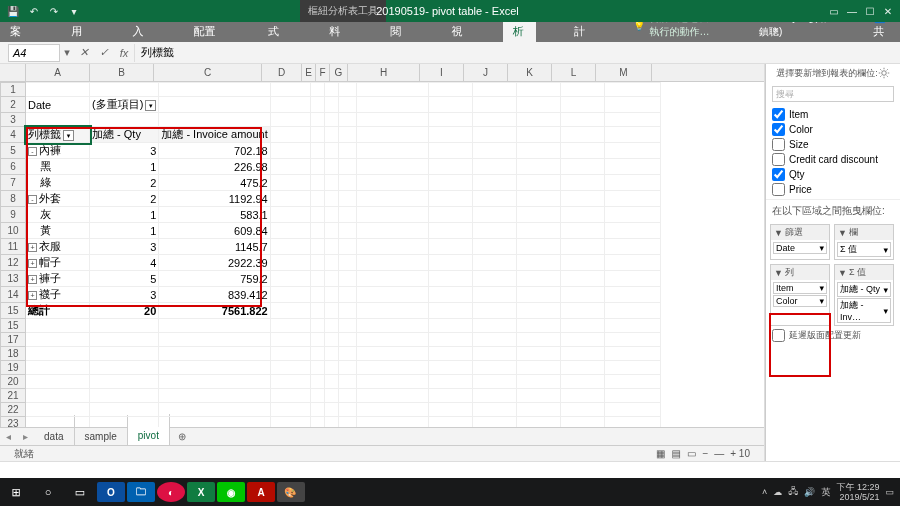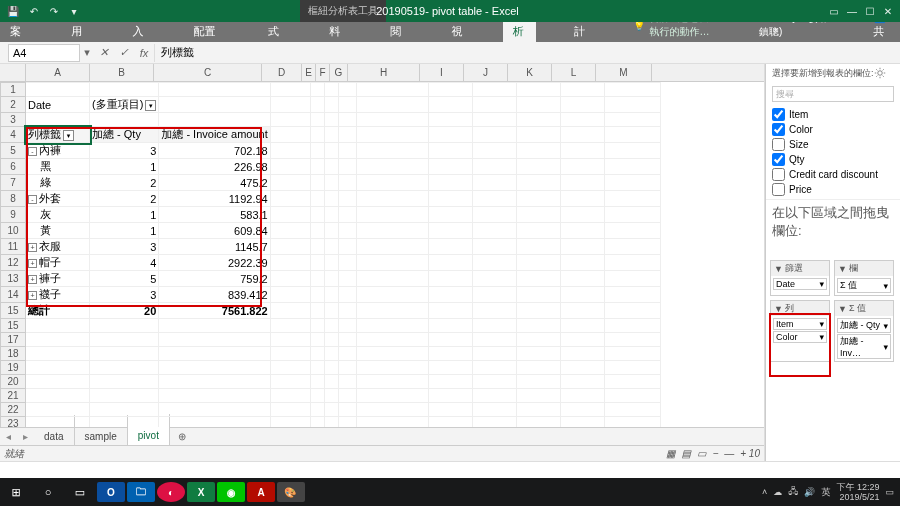--- a/index.html
+++ b/index.html
@@ -9,21 +9,21 @@
   .tb-icon { width:12px; height:12px; display:inline-flex; align-items:center; justify-content:center; font-size:10px; opacity:.9; }
   .titlebar-center { position:absolute; left:0; right:5px; text-align:center; pointer-events:none; font-size:11px; }
   .titlebar-right { margin-left:auto; display:flex; gap:6px; padding-right:6px; }
   .tool-badge { position:absolute; left:300px; top:0; height:22px; background:#3b3b3b; color:#ccc; font-size:10px; display:flex; align-items:center; padding:0 8px; }
   .ribbon-tabs { height:20px; background:#737373; color:#fff; display:flex; align-items:flex-end; font-size:11px;gap:28px; }
   .ribbon-tab { padding:3px 10px; cursor:default; }
   .ribbon-tab.active { background:#f3f3f3; color:#0d6c3f; }
   .ribbon-user { margin-left:auto; padding:3px 8px; font-size:10px; }
   .tellme { padding:3px 8px; color:#d4f0df; font-size:10px; display:flex; align-items:center; gap:4px; }
   .namebox-row { height:22px; border-bottom:1px solid #ddd; display:flex; align-items:center; background:#f3f3f3; }
-  .namebox { width:72px; height:18px; border:1px solid #ccc; background:#fff; margin-left:8px; padding-left:4px; font-size:11px; display:flex; align-items:center; }
+  .namebox { width:52px; height:18px; border:1px solid #ccc; background:#fff; margin-left:8px; padding-left:4px; font-size:11px; display:flex; align-items:center;font-style:italic; }
   .nb-dd { width:14px; text-align:center; color:#666; }
   .fx-btn { width:20px; text-align:center; color:#666; font-style:italic; }
   .formula-bar { flex:1; height:18px; border-left:1px solid #ddd; padding-left:6px; font-size:11px; display:flex; align-items:center; }
   .sheet-area { display:flex; height:398px; border-bottom:1px solid #ddd; }
   .grid-wrap { flex:1; display:flex; flex-direction:column; border-right:1px solid #ddd; }
   .col-headers { height:18px; display:flex; background:#f0f0f0; border-bottom:1px solid #ccc; font-size:10px; color:#555; }
   .rowh { width:26px; border-right:1px solid #ccc; }
   .ch { border-right:1px solid #ccc; text-align:center; line-height:17px; }
   .cA{width:64px}.cB{width:64px}.cC{width:108px}.cD{width:40px}.cE{width:14px}.cF{width:14px}.cG{width:18px}.cH{width:72px}.cI{width:44px}.cJ{width:44px}.cK{width:44px}.cL{width:44px}.cM{width:56px}
   .grid-body { flex:1; overflow:hidden; position:relative; }
@@ -32,30 +32,30 @@
   table.cells td.rnum { width:25px; background:#f0f0f0; border-color:#ccc; text-align:center; color:#555; font-size:10px; }
   .num { text-align:right; }
   .pvhdr { background:#f5f5f5; }
   .filterbtn { display:inline-block; width:11px; height:11px; border:1px solid #888; background:#fff; font-size:7px; line-height:9px; text-align:center; margin-left:2px; vertical-align:middle; }
   .expand { display:inline-block; width:9px; height:9px; border:1px solid #888; font-size:7px; line-height:8px; text-align:center; margin-right:2px; color:#444; }
   .redbox1 { position:absolute; border:2px solid #d40000; pointer-events:none; }
   .sheet-tabs { height:18px; background:#f3f3f3; display:flex; align-items:center; font-size:10px; border-top:1px solid #ccc; }
   .stab { padding:16px 10px; border-right:1px solid #ccc; color:#444; }
   .stab.active { background:#fff; border-bottom:2px solid #0d6c3f; color:#0d6c3f; }
   .stab-add { padding:2px 8px; color:#666; }
-  .statusbar { height:16px; background:#f3f3f3; border-top:1px solid #ccc; display:flex; align-items:center; font-size:10px; color:#555; padding:0 4px;font-style:italic; }
+  .statusbar { height:16px; background:#f3f3f3; border-top:1px solid #ccc; display:flex; align-items:center; font-size:10px; color:#555; padding:0 14px; }
   .statusbar .right { margin-left:auto; display:flex; gap:6px; align-items:center; }
   .fieldpane { width:135px; background:#fff; border-left:1px solid #ccc; display:flex; flex-direction:column; font-size:10px; }
   .fp-title { padding:4px 6px; font-size:12px; color:#333; border-bottom:1px solid #ddd; display:flex; justify-content:space-between; align-items:center; }
-  .fp-sub { padding:3px 6px; color:#555; font-size:9px; display:flex; justify-content:flex-start; }
+  .fp-sub { padding:3px 6px; color:#555; font-size:9px; display:flex; justify-content:center; }
   .fp-search { margin:3px 6px; height:16px; border:1px solid #ccc; padding-left:3px; color:#aaa; font-size:9px; display:flex; align-items:center; }
   .fp-fields { padding:2px 4px; border-bottom:1px solid #eee; }
   .fp-field { display:flex; align-items:center; gap:4px; padding:1px 2px; }
   .fp-field input { margin:0; }
-  .fp-areas-label { padding:4px 6px 20px; color:#555; font-size:13px; }
+  .fp-areas-label { padding:4px 6px 6px; color:#555; font-size:10px; }
   .fp-areas { display:flex; flex-wrap:wrap; padding:0 4px; gap:4px; }
   .fp-zone { border:1px solid #ccc; width:60px; font-size:9px; }
   .fp-zone-h { background:#f0f0f0; padding:1px 3px; color:#555; display:flex; align-items:center; gap:2px; }
   .fp-zone-b { padding:1px; }
   .zone-item { border:1px solid #ccc; background:#fff; margin:1px; padding:0 2px; display:flex; justify-content:space-between; align-items:center; font-size:9px; }
   .redbox-rows { position:absolute; border:2px solid #d40000; pointer-events:none; }
   .fp-footer { padding:3px 6px; font-size:9px; color:#555; display:flex; align-items:center; gap:4px; }
   .taskbar { position:absolute; bottom:0; left:0; right:0; height:28px; background:#18191a; display:flex; align-items:center; }
   .tb-btn { width:32px; height:28px; display:flex; align-items:center; justify-content:center; color:#fff; }
   .tb-app { width:28px; height:20px; margin:0 1px; border-radius:2px; display:flex; align-items:center; justify-content:center; font-size:10px; font-weight:bold; color:#fff; }
@@ -538,26 +538,26 @@
         </div>
         <div class="fp-field">
           <input type="checkbox" checked="" style="">
           <span>Color</span>
         </div>
         <div class="fp-field">
           <input type="checkbox" style="">
           <span>Size</span>
         </div>
         <div class="fp-field">
+          <input type="checkbox" style="">
+          <span>Credit card discount</span>
+        </div>
+        <div class="fp-field">
           <input type="checkbox" checked="" style="">
           <span>Qty</span>
-        </div>
-        <div class="fp-field">
-          <input type="checkbox" style="">
-          <span>Credit card discount</span>
         </div>
         <div class="fp-field">
           <input type="checkbox" style="">
           <span>Price</span>
         </div>
       </div>
     <div class="fp-areas-label">在以下區域之間拖曳欄位:</div>
     <div class="fp-areas" id="fpAreas">
         <div class="fp-zone">
           <div class="fp-zone-h"><span>▼</span>篩選</div>
@@ -598,20 +598,24 @@
               <span>▾</span>
             </div>
             <div class="zone-item">
               <span>加總 - Inv…</span>
               <span>▾</span>
             </div>
           </div>
         </div>
       </div>
     <div class="redbox-rows" id="redboxRows" style="left: 3px; top: 249px; width: 62px; height: 64px;"></div>
+    <div class="fp-footer">
+      <input type="checkbox" style="">
+      <span>延遲版面配置更新</span>
+    </div>
   </div>
 </div>
 
 <div class="taskbar">
   <div class="tb-btn">⊞</div>
   <div class="tb-btn">○</div>
   <div class="tb-btn">▭</div>
   <div class="tb-app" style="background:#0a4e9e">O</div>
   <div class="tb-app" style="background:#0061b0">🗀</div>
   <div class="tb-app" style="background:#d14; border-radius:50%">◐</div>

